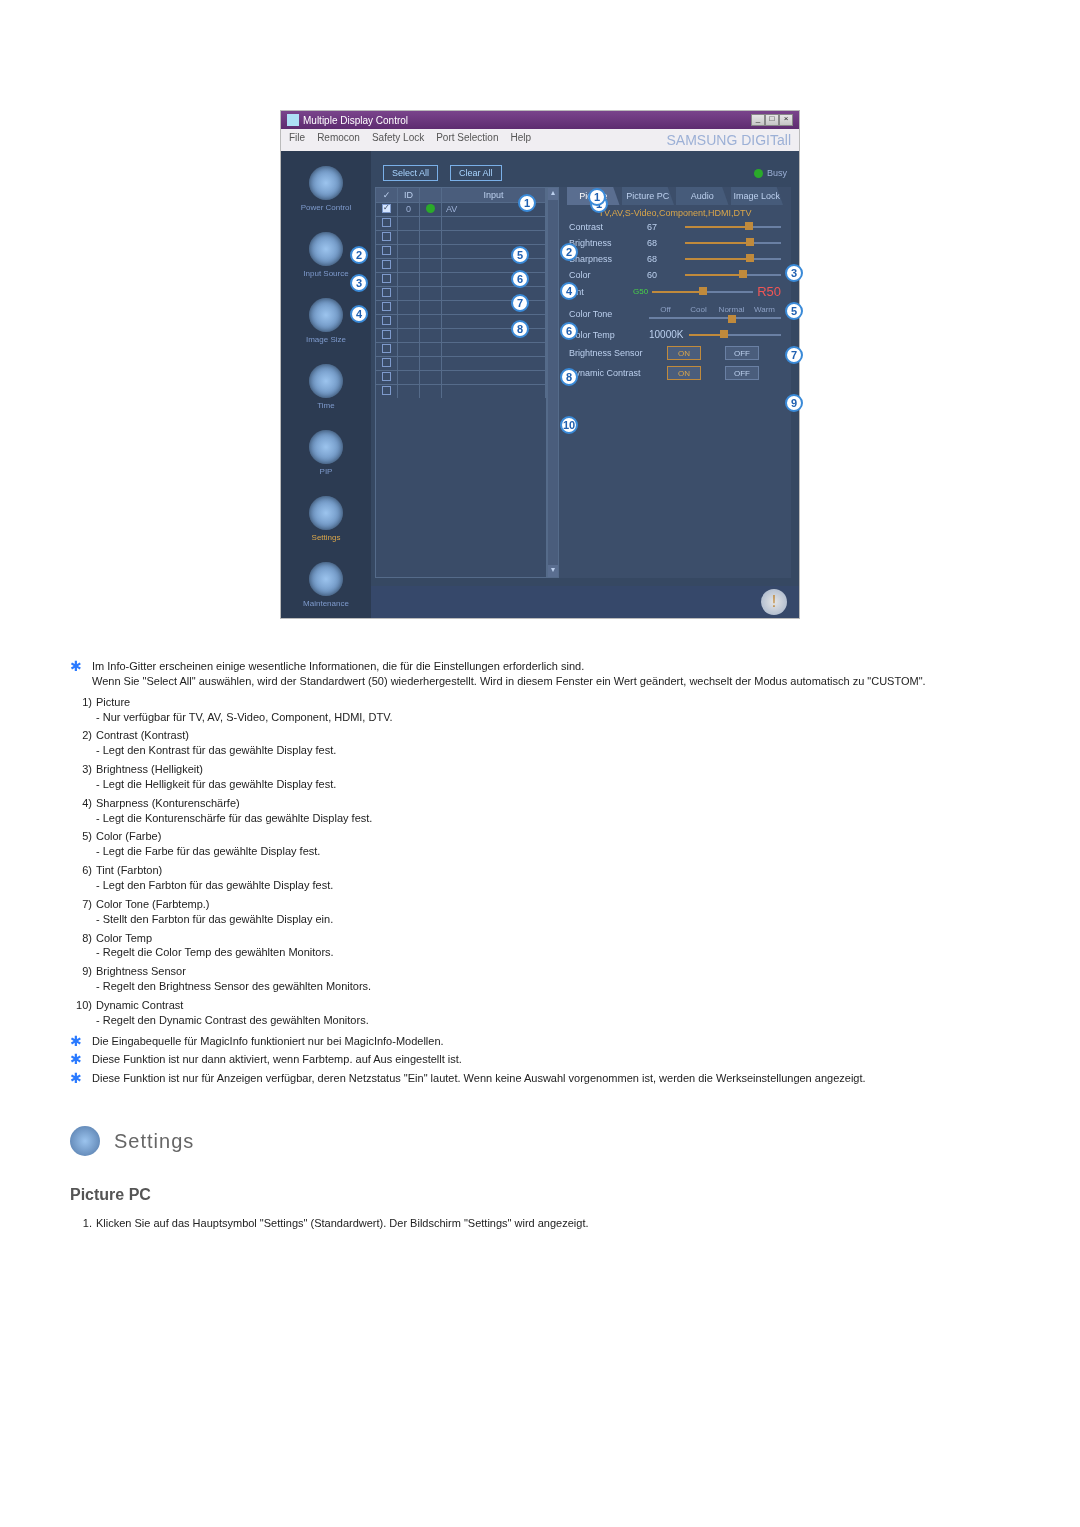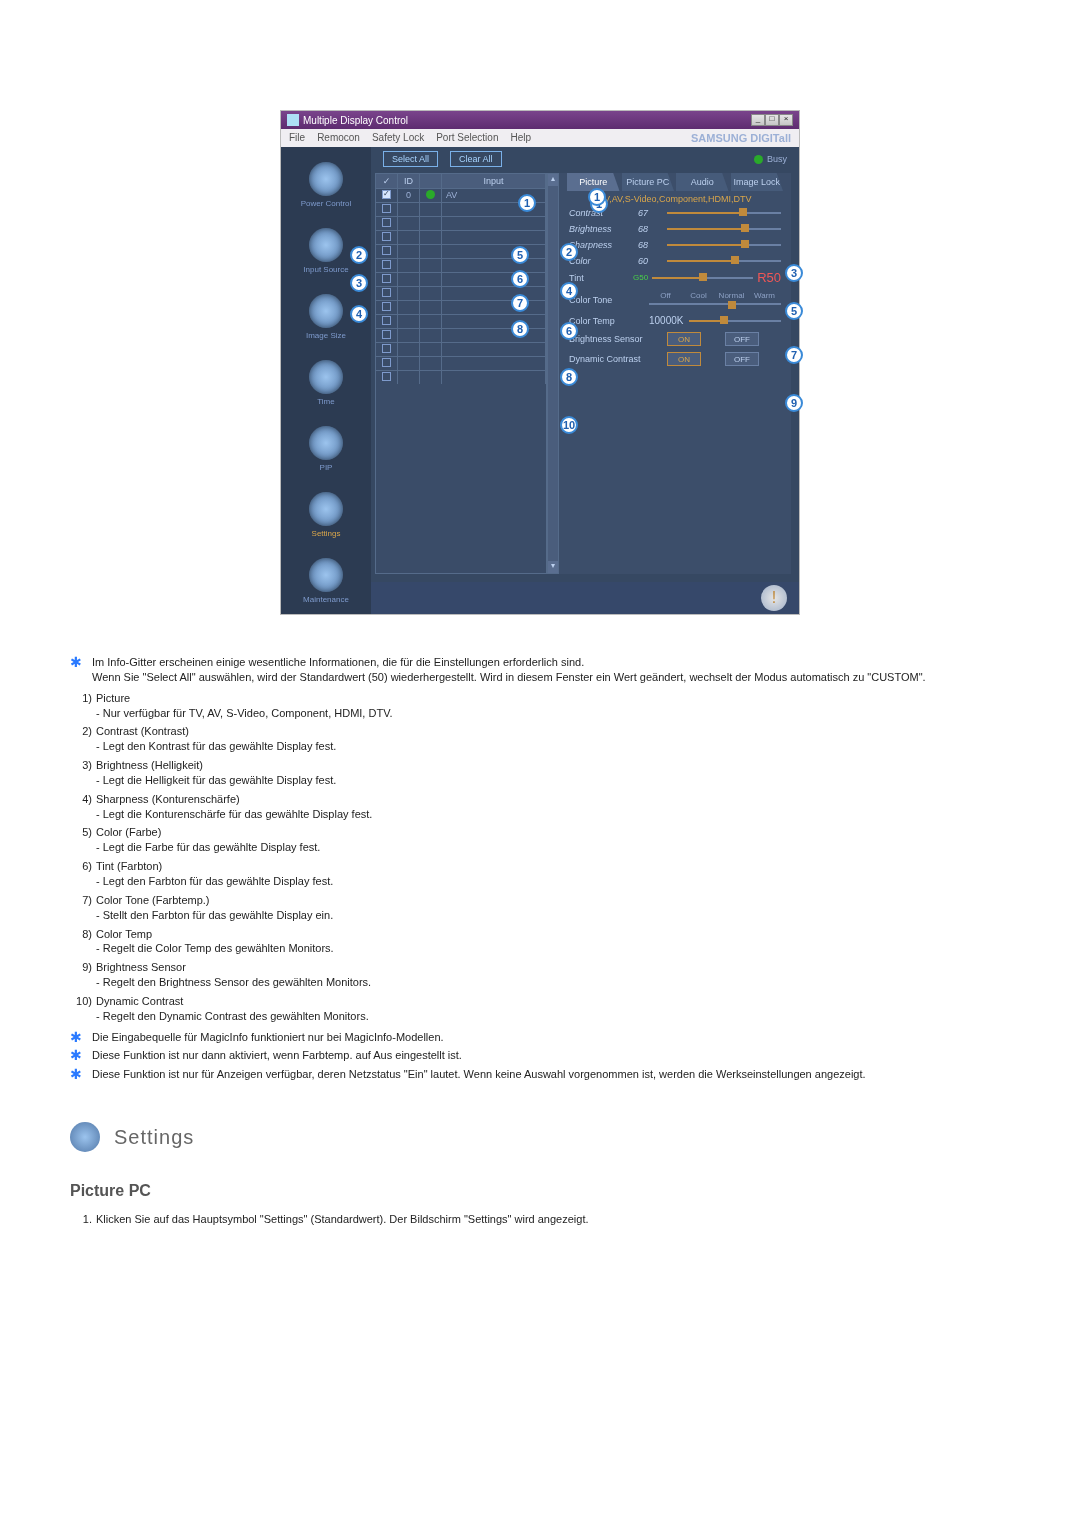--- a/index.html
+++ b/index.html
@@ -8,30 +8,30 @@
 
   
   .shot { width: 520px; margin: 50px auto 40px auto; border: 1px solid #bbb; background: #701a75; font-size: 10px; }
   .titlebar { background: linear-gradient(#7a448c, #5e2c70); color: #fff; padding: 3px 6px; display: flex; align-items: center; justify-content: space-between; }
   .titlebar .icon { width: 12px; height: 12px; background: #aee0f6; margin-right: 4px; display: inline-block; }
   .title-text { flex: 1; font-size: 10px; }
   .winbtns { display: flex; gap: 0; }
   .winbtn { width: 14px; height: 12px; background: linear-gradient(#e6e6e6,#c6c6c6); border: 1px solid #888; font-size: 8px; line-height: 8px; text-align: center; color: #222; }
 
   .menubar { background: #f0eef2; color: #555; display: flex; gap: 12px; padding: 3px 8px; font-size: 10px; }
-  .menubar .brand { margin-left: auto; color: #9cb0d6; font-size: 11px; font-weight: bold; }
+  .menubar .brand { margin-left: auto; color: #9cb0d6; font-size: 14px; }
 
   .mainarea { display: flex; background: #364862; }
   .sidebar { width: 90px; background: #2c3b52; display: flex; flex-direction: column; align-items: center; padding: 15px 0 10px; gap: 20px; }
   .side-item { display: flex; flex-direction: column; align-items: center; gap: 3px; font-size: 8px; color: #7e9acc; }
   .side-item .icon { width: 34px; height: 34px; border-radius: 50%; background: radial-gradient(#9cc4ee,#5076a6); box-shadow: inset 0 0 6px rgba(0,0,0,.5); }
   .side-item.sel .label { color: #d9a64b; }
 
   .center { flex: 1; display: flex; flex-direction: column; }
-  .topbar { display: flex; align-items: center; gap: 12px; padding: 4px 12px 6px; }
+  .topbar { display: flex; align-items: center; gap: 12px; padding: 14px 12px 6px; }
   .btn-sm { border: 1px solid #7ab0e8; background: transparent; color: #a8d4ff; padding: 1px 8px; font-size: 9px; height: 16px; display: inline-flex; align-items: center; }
   .busy-dot { width: 9px; height: 9px; border-radius: 50%; background: #2aaa2a; display: inline-block; margin-right: 4px; }
   .busy-text { color: #9cb0d6; font-size: 9px; }
 
   .grid-area { display: flex; gap: 0; padding: 0 8px 8px 4px; flex: 1; }
   .table { flex: 1; border: 1px solid #556b8a; background: #3a4c68; }
   .thead { display: flex; background: #4a5d7c; color: #bcd0ee; font-size: 9px; }
   .th { padding: 2px 4px; border-right: 1px solid #556b8a; }
   .th-id { width: 22px; text-align: center; }
   .th-chk { width: 22px; text-align: center; }
@@ -54,21 +54,21 @@
   .scrolltrack { flex: 1; }
 
   
   .rightptabs { display: flex; gap: 2px; padding: 0 8px; }
   .tabx { flex: 1; height: 18px; background: #465b7a; color: #bcd0ee; font-size: 9px; display: flex; align-items: center; justify-content: center; clip-path: polygon(0 0, 88% 0, 100% 100%, 0 100%); }
   .tabx.sel { background: #5a6e90; color: #fff; }
   .rightheader { color: #d9a64b; font-size: 9px; text-align: center; padding: 3px 0 4px; }
 
   .panel { width: 232px; background: #3c4e6a; padding: 0 0 8px; display: flex; flex-direction: column; }
   .sliders { padding: 0 10px; display: flex; flex-direction: column; gap: 6px; }
-  .srow { display: flex; align-items: center; gap: 9px; color: #bcd0ee; font-size: 9px; font-style: italic; }
+  .srow { display: flex; align-items: center; gap: 18px; color: #bcd0ee; font-size: 9px; }
   .srow .lab { width: 60px; }
   .srow .val { width: 20px; }
   .slider { flex: 1; position: relative; height: 10px; }
   .track { position: absolute; left: 0; right: 0; top: 4px; height: 2px; background: #6a80a4; }
   .fill { position: absolute; left: 0; top: 4px; height: 2px; background: #c08a3c; }
   .thumb { position: absolute; top: 0; width: 8px; height: 8px; background: #c08a3c; transform: translateX(-4px); }
 
   .tintrow { display: flex; align-items: center; gap: 4px; padding: 4px 10px 0; color: #bcd0ee; font-size: 9px; }
   .tintrow .lab { width: 60px; }
   .tint-g { color: #48d048; font-size: 8px; }

